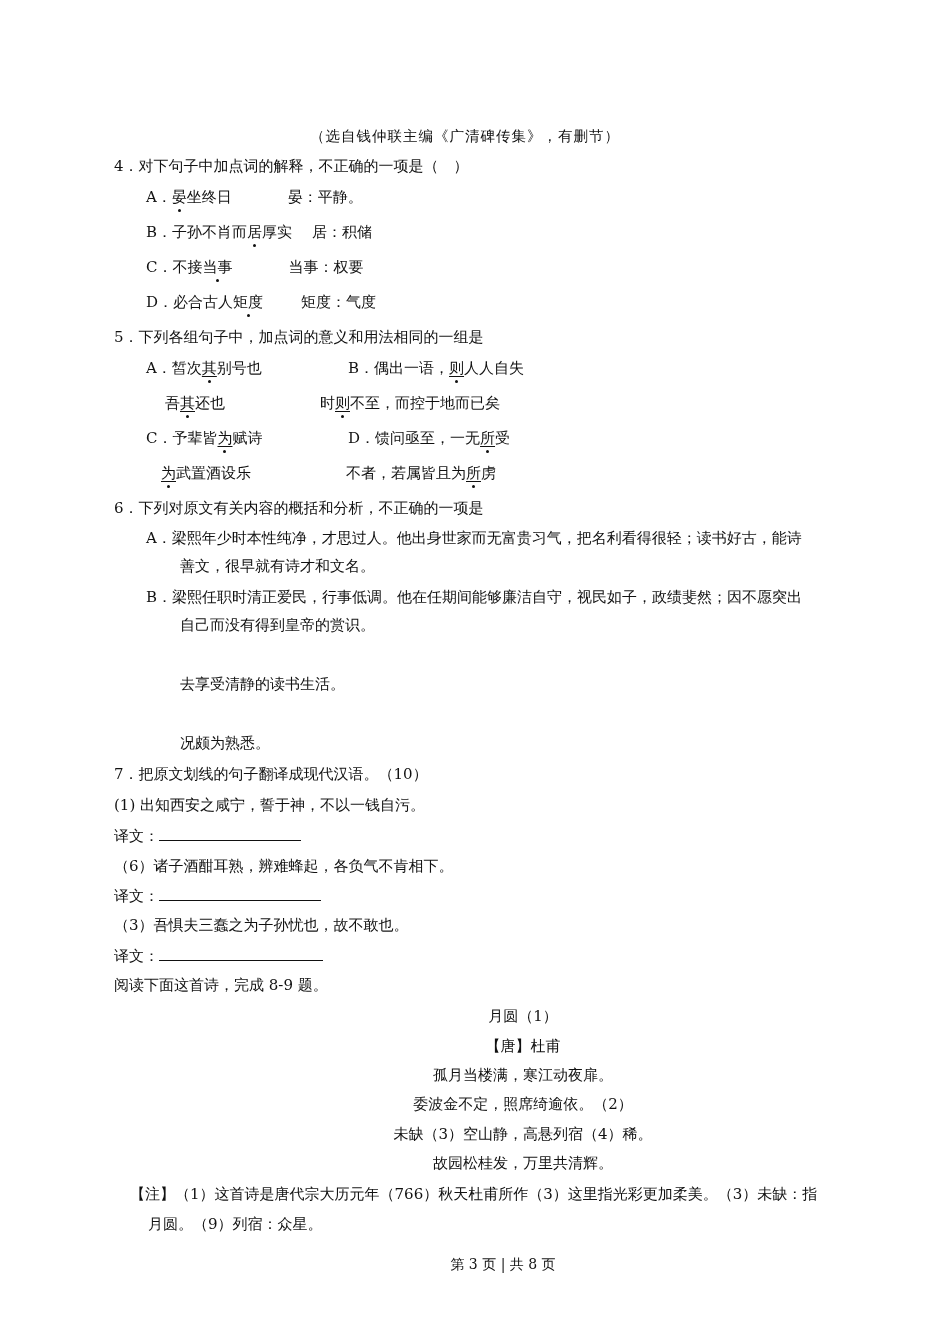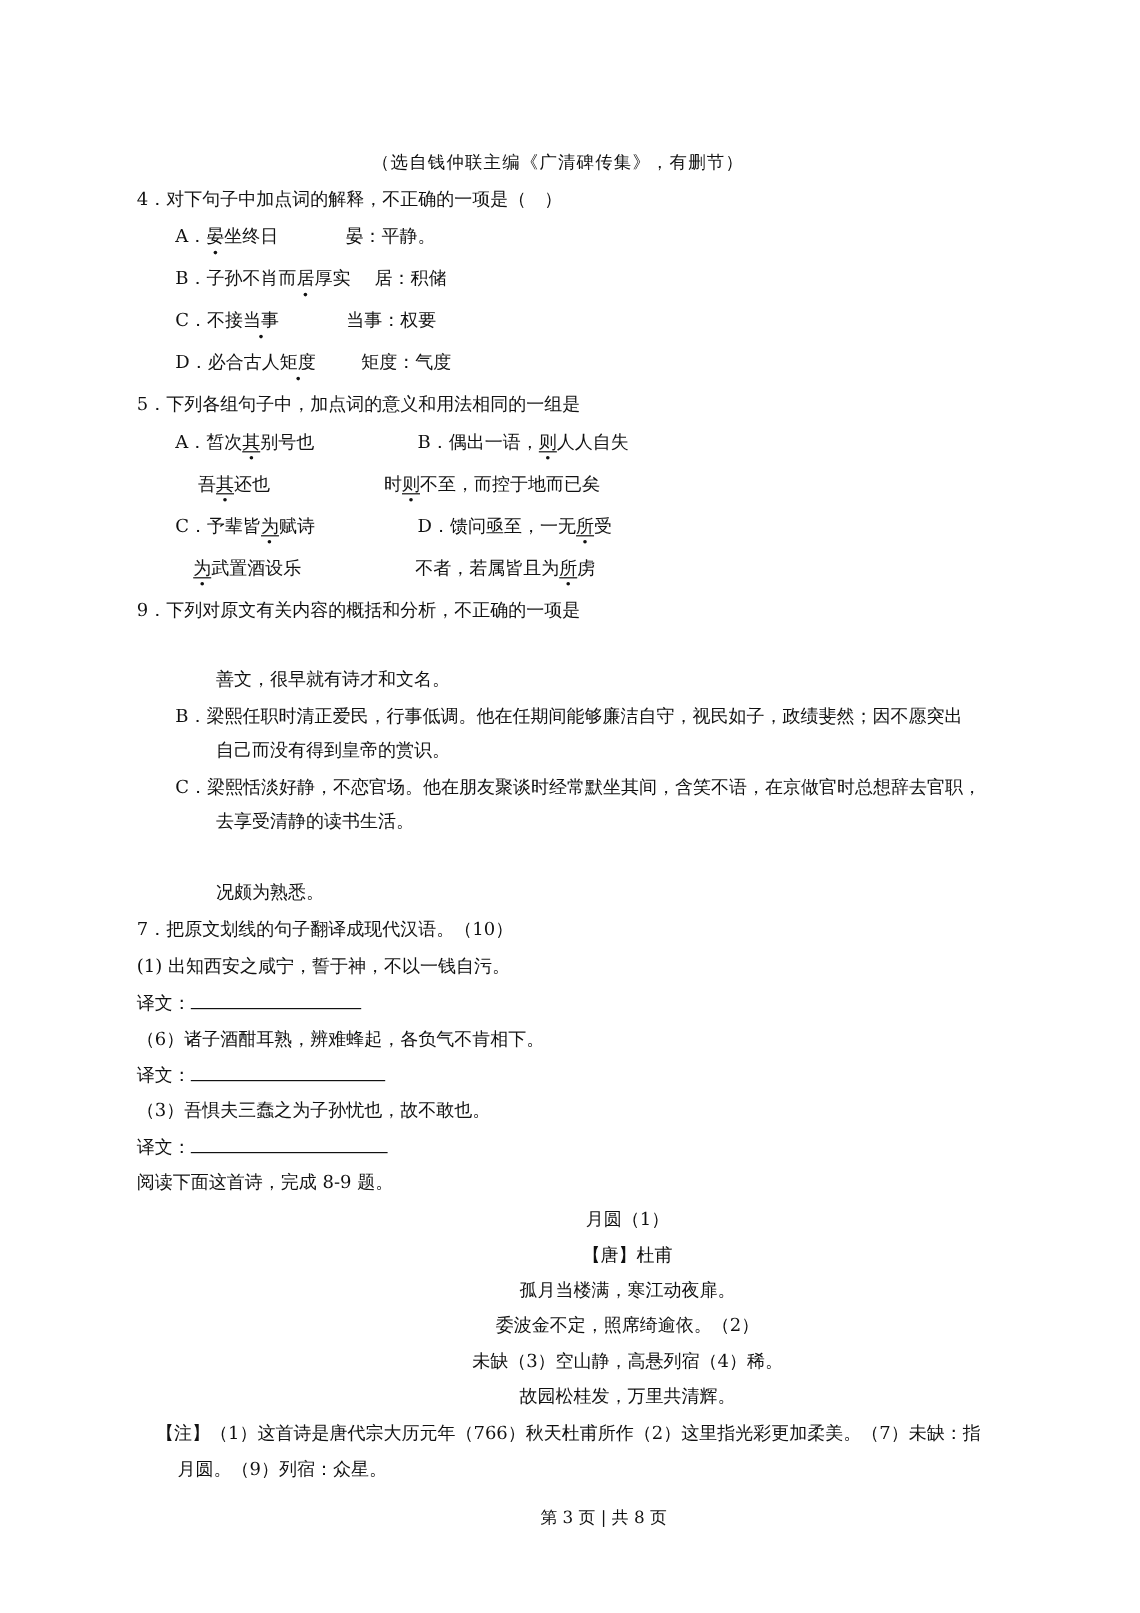--- a/index.html
+++ b/index.html
@@ -63,28 +63,28 @@
   <div class="line" style="left:320px;top:416px">
     <span>D．</span><span>馈问亟至，一无</span><span class="em ul">所</span><span>受</span>
   </div>
   <div class="line" style="left:133px;top:451px">
     <span class="em ul">为</span><span>武置酒设乐</span>
   </div>
   <div class="line" style="left:318px;top:451px">
     <span>不者，若属皆且为</span><span class="em ul">所</span><span>虏</span>
   </div>
 
-  <div class="line q" style="top:486px">9．下列对原文有关内容的概括和分析，不正确的一项是</div>
+  <div class="line q" style="top:486px">6．下列对原文有关内容的概括和分析，不正确的一项是</div>
 
+  <div class="line opt" style="top:516px"><span>A．</span><span>梁熙年少时本性纯净，才思过人。他出身世家而无富贵习气，把名利看得很轻；读书好古，能诗</span></div>
   <div class="line cont" style="top:546px">善文，很早就有诗才和文名。</div>
 
   <div class="line opt" style="top:575px"><span>B．</span><span>梁熙任职时清正爱民，行事低调。他在任期间能够廉洁自守，视民如子，政绩斐然；因不愿突出</span></div>
   <div class="line cont" style="top:605px">自己而没有得到皇帝的赏识。</div>
 
-  <div class="line opt" style="top:634px"><span>C．</span><span>梁熙恬淡好静，不恋官场。他在朋友聚谈时经常默坐其间，含笑不语，在京做官时总想辞去官职，</span></div>
   <div class="line cont" style="top:664px">去享受清静的读书生活。</div>
 
   <div class="line cont" style="top:723px">况颇为熟悉。</div>
 
   <div class="line q" style="top:752px">7．把原文划线的句子翻译成现代汉语。（10）</div>
 
   <div class="line q" style="top:783px">(1) 出知西安之咸宁，誓于神，不以一钱自污。</div>
   <div class="line q" style="top:814px">
     <span>译文：</span><span class="blank" style="width:142px"></span>
   </div>
@@ -101,17 +101,17 @@
 
   <div class="line q" style="top:963px">阅读下面这首诗，完成 8-9 题。</div>
 
   <div class="center" style="top:994px">月圆（1）</div>
   <div class="center" style="top:1024px">【唐】杜甫</div>
   <div class="center" style="top:1053px">孤月当楼满，寒江动夜扉。</div>
   <div class="center" style="top:1082px">委波金不定，照席绮逾依。（2）</div>
   <div class="center" style="top:1112px">未缺（3）空山静，高悬列宿（4）稀。</div>
   <div class="center" style="top:1141px">故园松桂发，万里共清辉。</div>
 
-  <div class="line" style="left:102px;top:1172px">【注】（1）这首诗是唐代宗大历元年（766）秋天杜甫所作（2）这里指光彩更加柔美。（7）未缺：指</div>
+  <div class="line" style="left:102px;top:1172px">【注】（1）这首诗是唐代宗大历元年（766）秋天杜甫所作（3）这里指光彩更加柔美。（3）未缺：指</div>
   <div class="line" style="left:120px;top:1202px">月圆。（9）列宿：众星。</div>
 
   <div class="footer">第 3 页 | 共 8 页</div>
 </div>
 
 </body></html>

